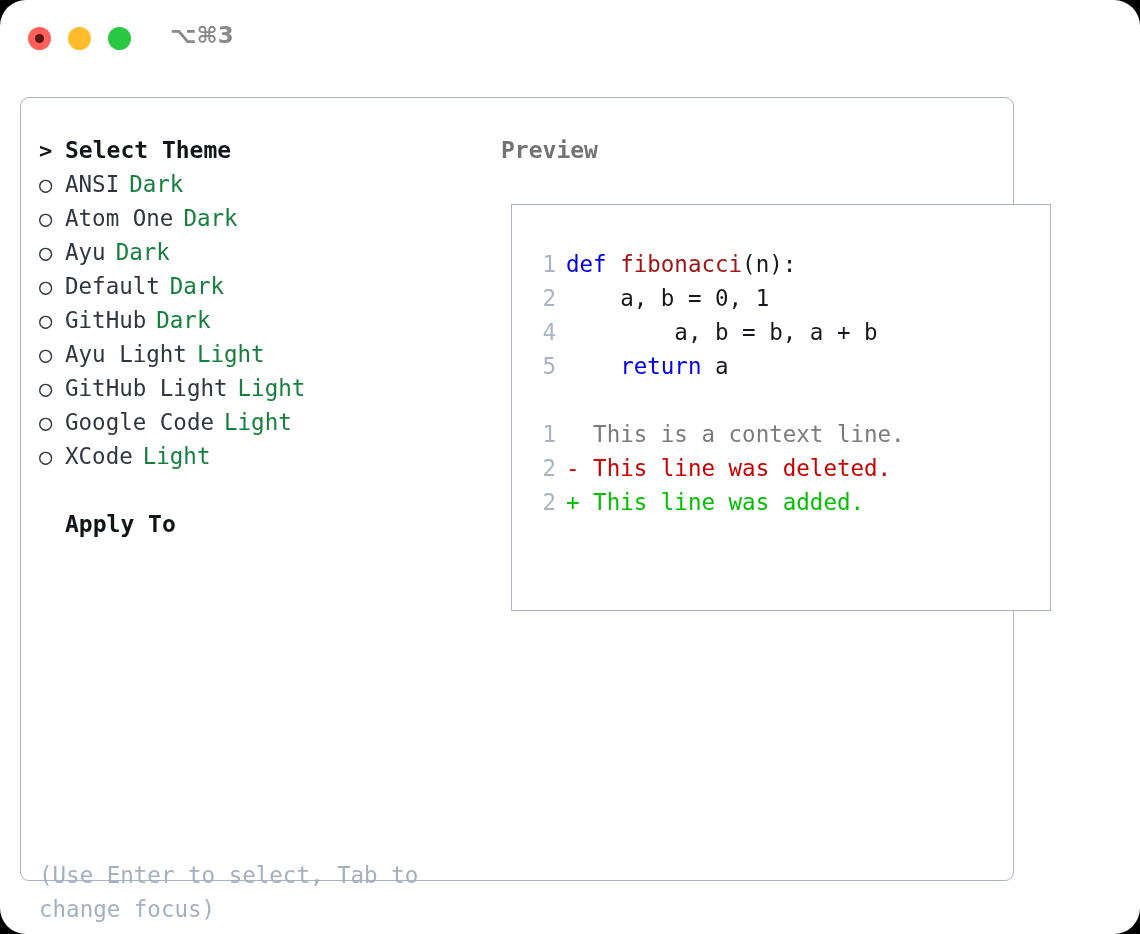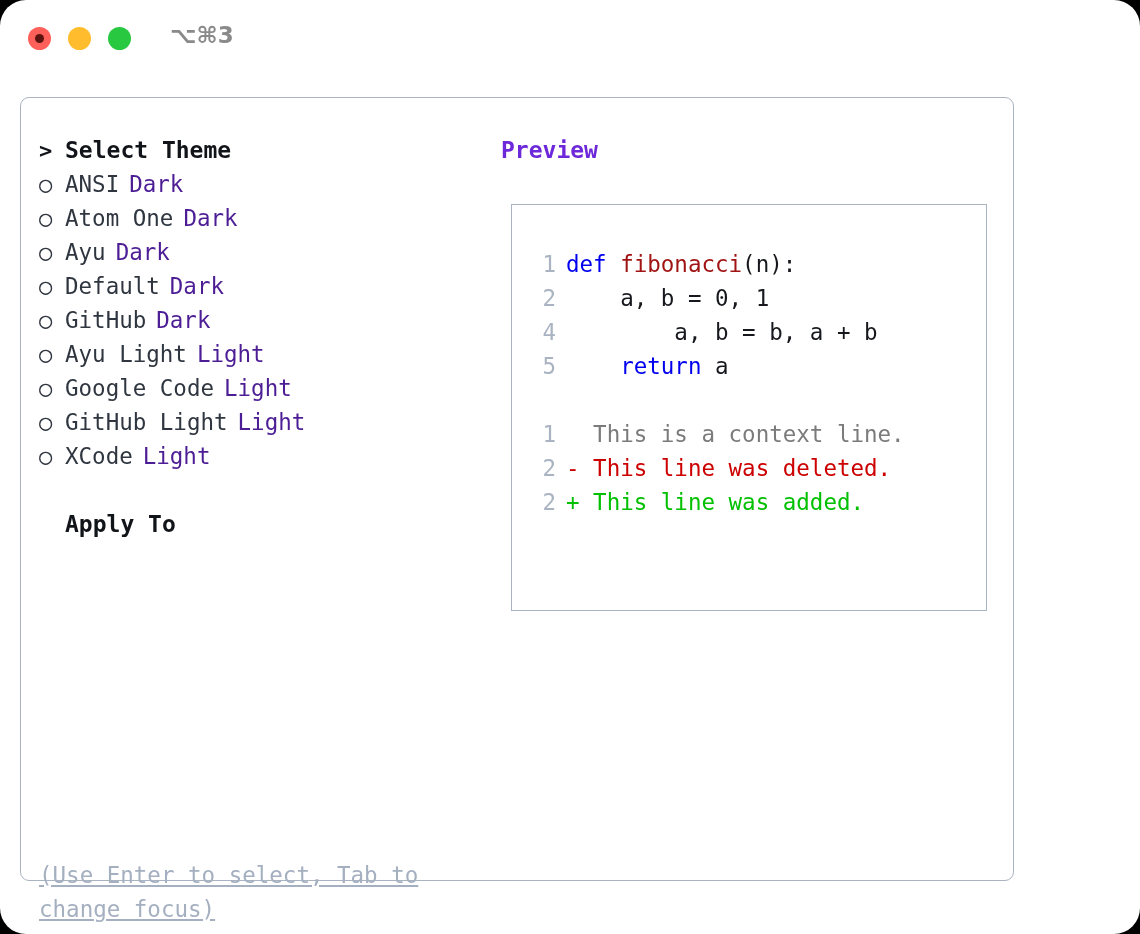--- a/index.html
+++ b/index.html
@@ -92,54 +92,53 @@
   }
   .row.header-row {
     font-weight: bold;
     color: #111418;
     font-size: 23px;
   }
   .row.header-row .bullet { color: #111418; font-weight: bold; }
   .row.selected { color: #00a832; }
   .row.selected .bullet { color: #00a832; }
   .tag {
-    color: #4c1d95;
+    color: #15803d;
     margin-left: 10px;
   }
   .row.selected .tag { color: #aab4c4; }
   .spacer { height: 34px; }
   #hint {
     position: absolute;
     left: 18px;
     top: 760px;
     width: 410px;
     font-size: 22.5px;
     line-height: 34px;
     color: #a4afc0;
-    text-decoration: underline;
   }
   
   #right-col {
     position: absolute;
     left: 480px;
     top: 35px;
     width: 500px;
   }
   #preview-title {
     font-size: 23px;
     font-weight: bold;
-    color: #6d28d9;
+    color: #737373;
     line-height: 34px;
     height: 34px;
   }
   #preview-box {
     position: absolute;
     left: 490px;
     top: 106px;
-    width: 476px;
+    width: 540px;
     height: 407px;
     border: 1.5px solid #a9b3c1;
     box-sizing: border-box;
     background: #fff;
   }
   #code {
     position: absolute;
     left: 20px;
     top: 42px;
     font-size: 22.5px;
@@ -183,22 +182,22 @@
         <span class="bullet">&gt;</span><span>Select Theme</span>
       </div>
 
       <div id="theme-items">
           <div class="row"><span class="bullet">○</span><span>ANSI</span><span class="tag">Dark</span></div>
           <div class="row"><span class="bullet">○</span><span>Atom One</span><span class="tag">Dark</span></div>
           <div class="row"><span class="bullet">○</span><span>Ayu</span><span class="tag">Dark</span></div>
           <div class="row"><span class="bullet">○</span><span>Default</span><span class="tag">Dark</span></div>
           <div class="row"><span class="bullet">○</span><span>GitHub</span><span class="tag">Dark</span></div>
           <div class="row"><span class="bullet">○</span><span>Ayu Light</span><span class="tag">Light</span></div>
+          <div class="row"><span class="bullet">○</span><span>GitHub Light</span><span class="tag">Light</span></div>
           <div class="row"><span class="bullet">○</span><span>Google Code</span><span class="tag">Light</span></div>
-          <div class="row"><span class="bullet">○</span><span>GitHub Light</span><span class="tag">Light</span></div>
           <div class="row"><span class="bullet">○</span><span>XCode</span><span class="tag">Light</span></div>
         </div>
 
       <div class="spacer"></div>
 
       <div class="row header-row">
         <span class="bullet"></span><span>Apply To</span>
       </div>
 
 

